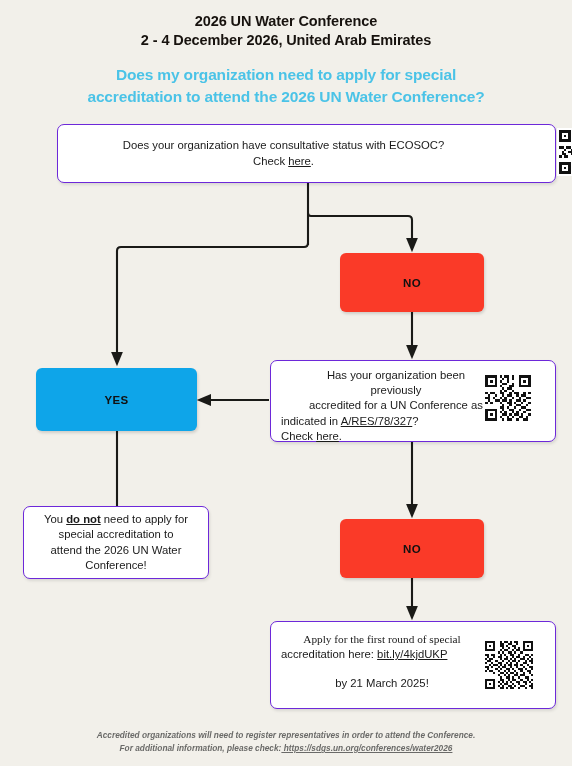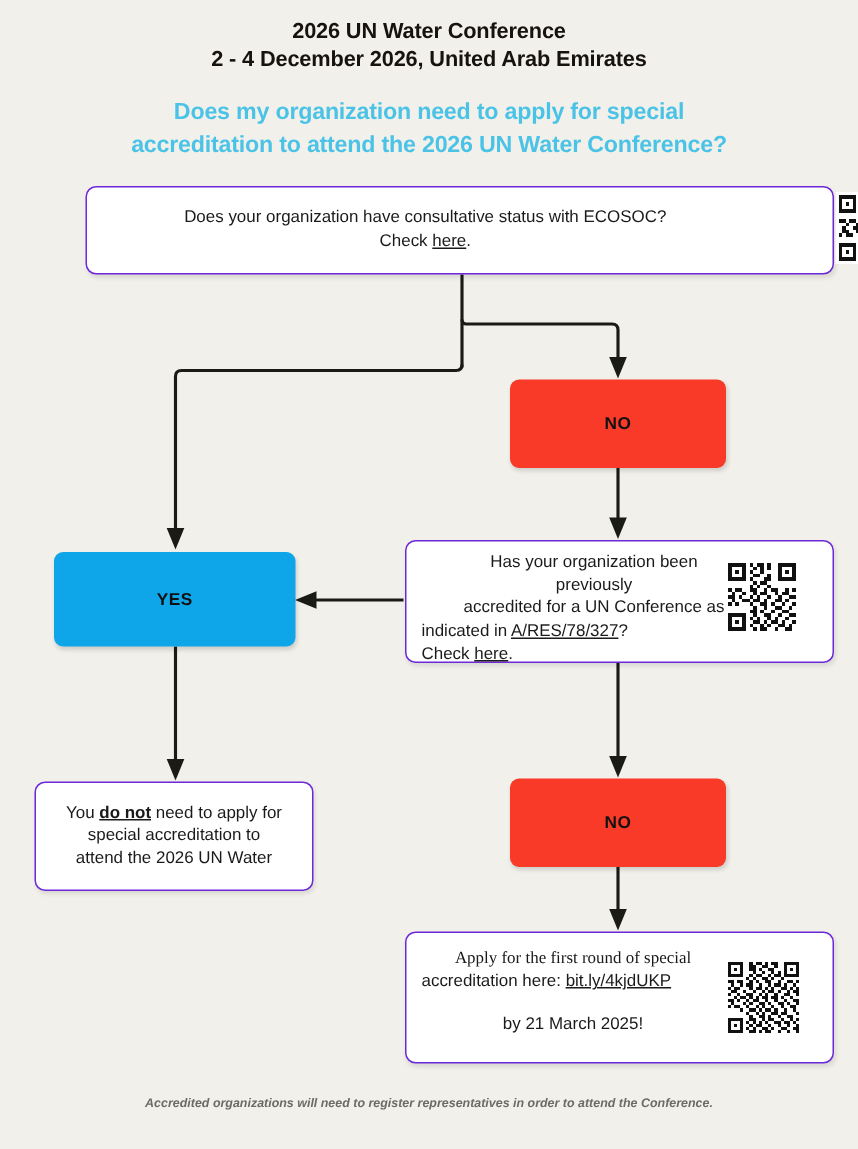--- a/index.html
+++ b/index.html
@@ -113,21 +113,21 @@
 
   #node-no1 { left: 340px; top: 253px; width: 144px; height: 59px; }
 
   #node-q2 { left: 270px; top: 360px; width: 286px; height: 82px; }
   #node-q2 .card-text { padding: 7px 72px 0 10px; text-align: left; }
   #node-q2 .ctr { text-align: center; margin-left: 28px; }
 
   #node-yes { left: 36px; top: 368px; width: 161px; height: 63px; }
 
   #node-result1 {
-    left: 23px; top: 521px; width: 186px; height: 73px;
+    left: 23px; top: 506px; width: 186px; height: 73px;
     display: flex; align-items: center; justify-content: center;
   }
   #node-result1 .card-text { text-align: center; padding: 0 9px; }
 
   #node-no2 { left: 340px; top: 519px; width: 144px; height: 59px; }
 
   #node-result2 { left: 270px; top: 621px; width: 286px; height: 88px; }
   #node-result2 .card-text { padding: 10px 72px 0 10px; }
   #node-result2 .l1 { text-align: center; font-family: Liberation Serif, serif; }
   #node-result2 .l3 { text-align: center; padding-top: 14px; }
@@ -408,20 +408,21 @@
 
   <div class="node pill yes" id="node-yes">
     <span>YES</span>
   </div>
 
   <div class="node card" id="node-result1">
     <div class="card-text">
       <div><span>You </span><span class="bu">do not</span><span> need to apply for</span></div>
       <div>special accreditation to</div>
       <div>attend the 2026 UN Water</div>
+      <div>Conference!</div>
     </div>
   </div>
 
   <div class="node pill no" id="node-no2">
     <span>NO</span>
   </div>
 
   <div class="node card" id="node-result2">
     <div class="card-text">
       <div class="l1">Apply for the first round of special</div>
@@ -590,15 +591,16 @@
         <rect x="13" y="23" width="2" height="1"></rect>
           <rect x="17" y="23" width="1" height="1"></rect>
         <rect x="20" y="23" width="1" height="1"></rect>
           <rect x="23" y="23" width="1" height="1"></rect>
       </g>
     </svg>
   </div>
 
   <div class="footer">
     <div>Accredited organizations will need to register representatives in order to attend the Conference.</div>
+    <div><span>For additional information, please check:</span><span class="url"> https://sdgs.un.org/conferences/water2026</span></div>
   </div>
 
 </div>
 
 </body></html>

